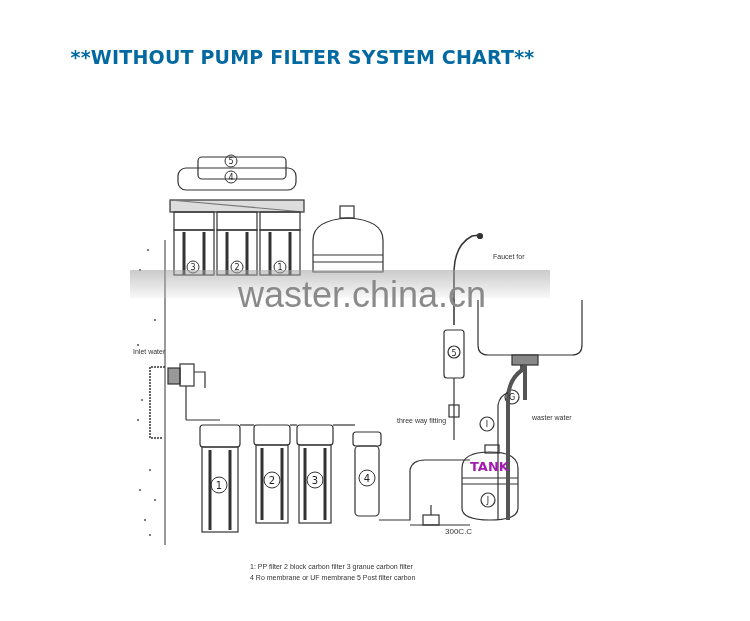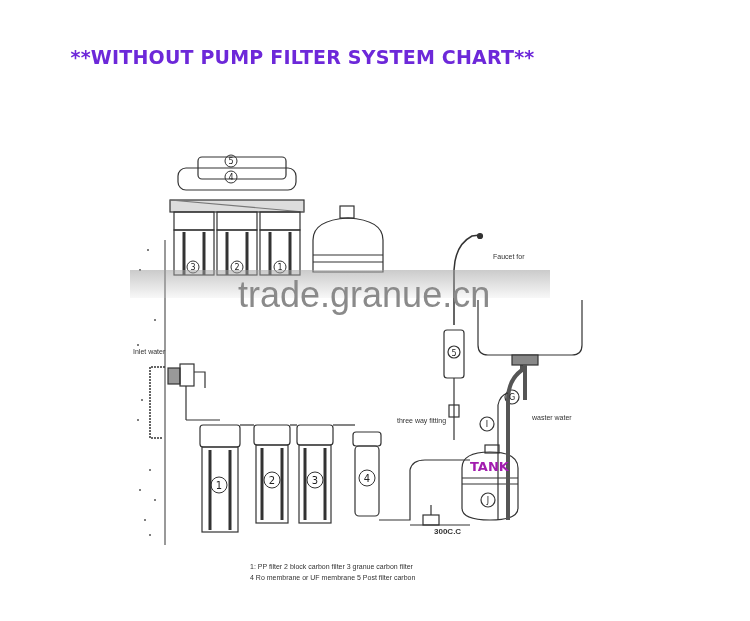--- a/index.html
+++ b/index.html
@@ -1,17 +1,17 @@
 <!DOCTYPE html>
 <html><head>
 <meta charset="utf-8">
 <style>
   html,body{margin:0;padding:0;background:#fff;}
   body{width:750px;height:621px;position:relative;overflow:hidden;font-family:"Liberation Sans",sans-serif;}
-  .title{position:absolute;left:0;top:46px;width:605px;text-align:center;font-family:"DejaVu Sans",sans-serif;font-weight:bold;font-size:19px;color:#6d28d9;letter-spacing:0.2px;}
+  .title{position:absolute;left:0;top:46px;width:605px;text-align:center;font-family:"DejaVu Sans",sans-serif;font-weight:bold;font-size:19px;color:#0369a1;letter-spacing:0.2px;}
   svg{position:absolute;left:0;top:0;}
   .lbl{position:absolute;font-size:7px;color:#333;white-space:nowrap;}
   .legend{position:absolute;left:250px;top:561px;font-size:7px;color:#333;line-height:11px;}
   .watermark{position:absolute;left:0;top:270px;width:750px;height:55px;}
   .wm-band{position:absolute;left:130px;top:0;width:420px;height:28px;background:linear-gradient(to bottom, rgba(160,160,160,0.55), rgba(220,220,220,0.2));}
   .wm-text{position:absolute;left:238px;top:4px;font-size:36px;color:#8a8a8a;letter-spacing:0px;font-family:"Liberation Sans",sans-serif;}
   .tank-label{position:absolute;font-family:"DejaVu Sans",sans-serif;font-weight:bold;font-size:13px;color:#a21caf;}
 </style>
 </head>
 <body>
@@ -152,26 +152,26 @@
     <text x="367" y="482">4</text>
     <text x="454" y="356" font-size="8">5</text>
     <text x="487" y="427" font-size="8">I</text>
     <text x="512" y="400" font-size="8">G</text>
     <text x="488" y="503" font-size="8">J</text>
   </g>
 </svg>
 
 <div class="watermark">
   <div class="wm-band"></div>
-  <div class="wm-text">trade.granue.cn</div>
+  <div class="wm-text">waster.china.cn</div>
 </div>
 
 <div class="lbl" style="left:133px;top:348px;">Inlet water</div>
 <div class="lbl" style="left:493px;top:253px;">Faucet for</div>
 <div class="lbl" style="left:397px;top:417px;">three way fitting</div>
 <div class="lbl" style="left:532px;top:414px;">waster water</div>
 <div class="tank-label" style="left:470px;top:459px;">TANK</div>
-<div class="lbl" style="left:434px;top:527px;font-weight:bold;font-size:8px;">300C.C</div>
+<div class="lbl" style="left:445px;top:527px;font-weight:normal;font-size:8px;">300C.C</div>
 
 <div class="legend">
   <div>1: PP filter   2 block carbon filter   3 granue carbon filter</div>
   <div>4 Ro membrane or UF membrane  5 Post filter carbon</div>
 </div>
 
 </body></html>

